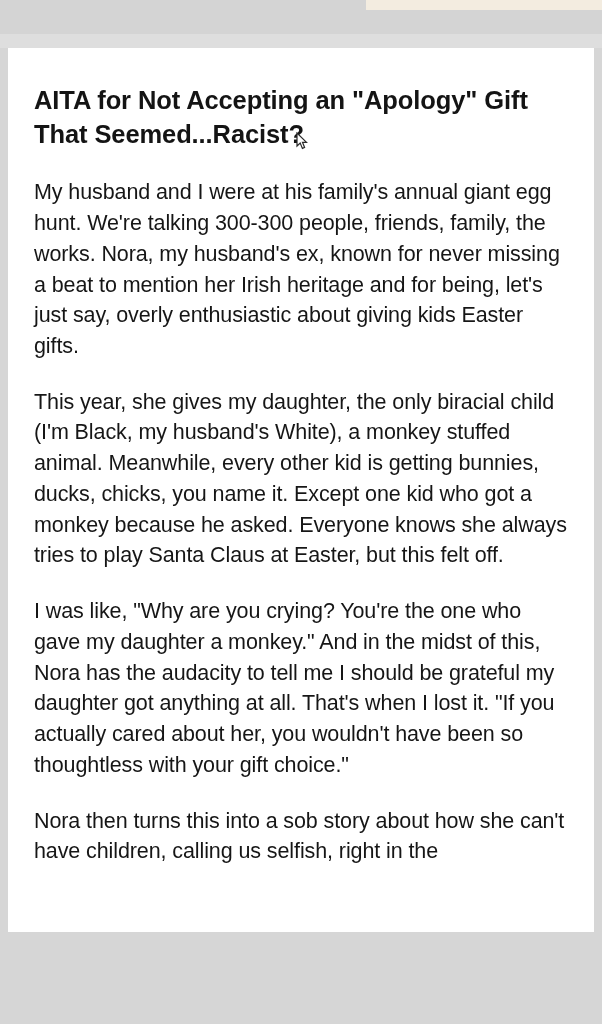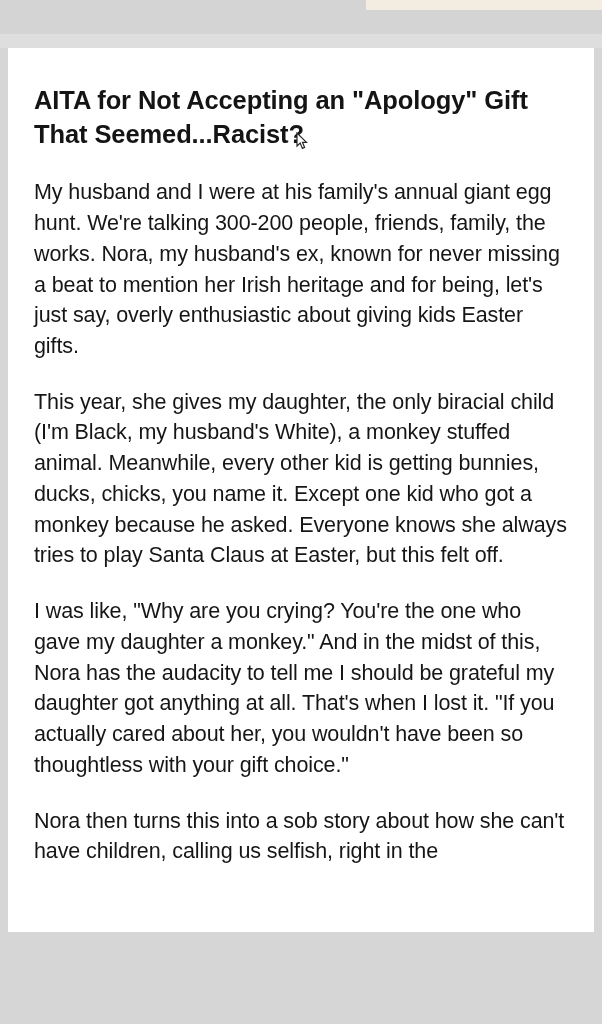--- a/index.html
+++ b/index.html
@@ -93,21 +93,21 @@
 <body>
 
 <div class="top-strip"></div>
 <div class="top-strip-accent"></div>
 <div class="top-gap"></div>
 
 <div class="card">
   <div class="content">
     <h1 class="post-title">AITA for Not Accepting an "Apology" Gift That Seemed...Racist?</h1>
     <div class="post-body">
-      <p>My husband and I were at his family's annual giant egg hunt. We're talking 300-200 people, friends, family, the works. Nora, my husband's ex, known for never missing a beat to mention her Irish heritage and for being, let's just say, overly enthusiastic about giving kids Easter gifts.</p>
+      <p>My husband and I were at his family's annual giant egg hunt. We're talking 300-300 people, friends, family, the works. Nora, my husband's ex, known for never missing a beat to mention her Irish heritage and for being, let's just say, overly enthusiastic about giving kids Easter gifts.</p>
       <p>This year, she gives my daughter, the only biracial child (I'm Black, my husband's White), a monkey stuffed animal. Meanwhile, every other kid is getting bunnies, ducks, chicks, you name it. Except one kid who got a monkey because he asked. Everyone knows she always tries to play Santa Claus at Easter, but this felt off.</p>
       <p>I was like, "Why are you crying? You're the one who gave my daughter a monkey." And in the midst of this, Nora has the audacity to tell me I should be grateful my daughter got anything at all. That's when I lost it. "If you actually cared about her, you wouldn't have been so thoughtless with your gift choice."</p>
       <p>Nora then turns this into a sob story about how she can't have children, calling us selfish, right in the</p>
     </div>
   </div>
   <div class="bottom-fade"></div>
 </div>
 
 <div class="cursor">
   <svg width="12" height="18" viewBox="0 0 12 18">

